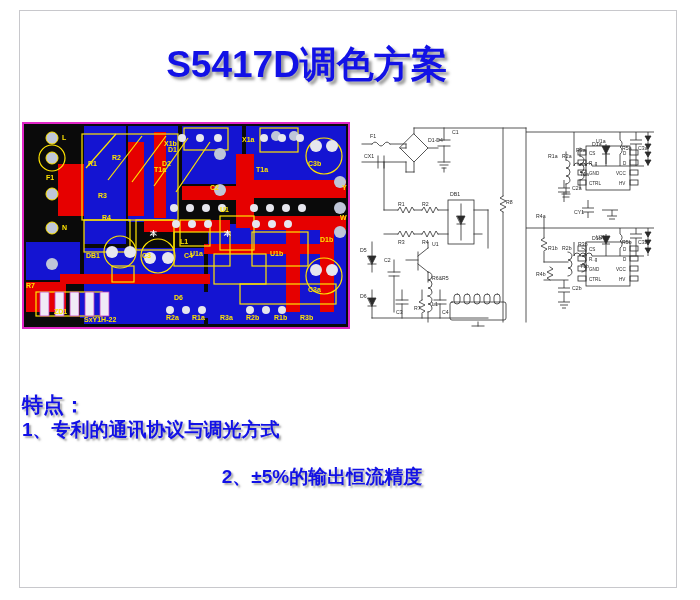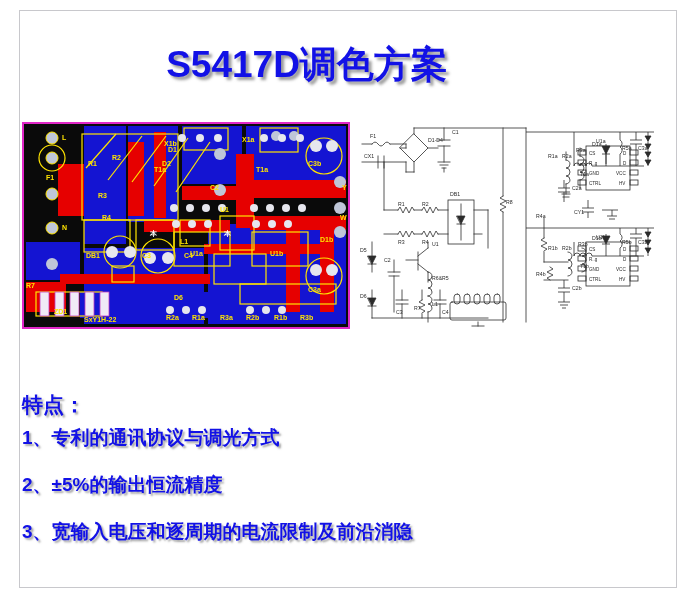--- a/index.html
+++ b/index.html
@@ -71,22 +71,22 @@
   }
   .feat-line {
     color: #1211e6;
     font-weight: bold;
     text-shadow: 2px 2px 2px rgba(130,130,130,0.7);
     white-space: nowrap;
     font-family: "Liberation Sans", sans-serif;
   }
   #feature-heading { font-size: 21px; line-height: 26px; margin-top: 40px; }
   .feat-item { font-size: 19px; line-height: 24px; }
-  #feat-1 { margin-top: 8px; }
-  #feat-2 { margin-top: 23px; }
+  #feat-1 { margin-top: 0; }
+  #feat-2 { margin-top: 23px; text-align: center; }
   #feat-3 { margin-top: 23px; }
 </style>
 </head>
 <body>
 
 <div id="page-frame"></div>
 
 <div id="slide-title">S5417D调色方案</div>
 
 <div id="pcb-figure">
@@ -531,14 +531,13 @@
       <text x="258" y="149">VCC</text>
       <text x="261" y="159">HV</text>
     </g>
   </svg>
 </div>
 
 <div id="feature-block">
   <div id="feature-heading" class="feat-line">特点：</div>
   <div id="feat-1" class="feat-line feat-item">1、专利的通讯协议与调光方式</div>
   <div id="feat-2" class="feat-line feat-item">2、±5%的输出恒流精度</div>
-  <div id="feat-3" class="feat-line feat-item">3、宽输入电压和逐周期的电流限制及前沿消隐</div>
 </div>
 
 </body></html>

